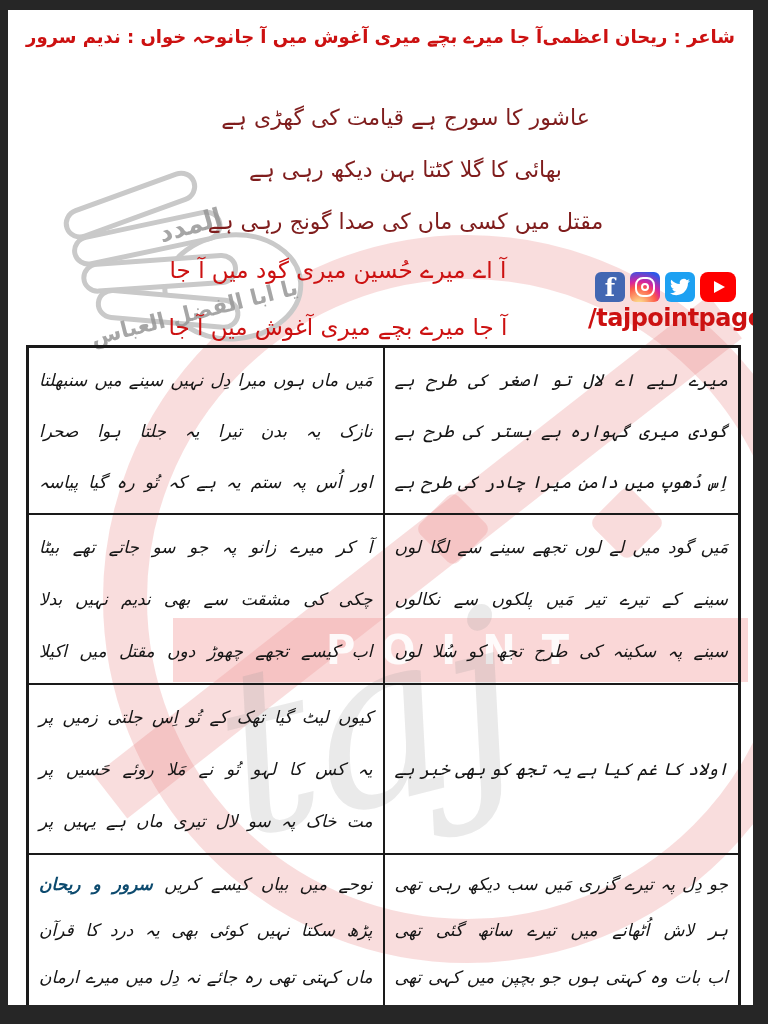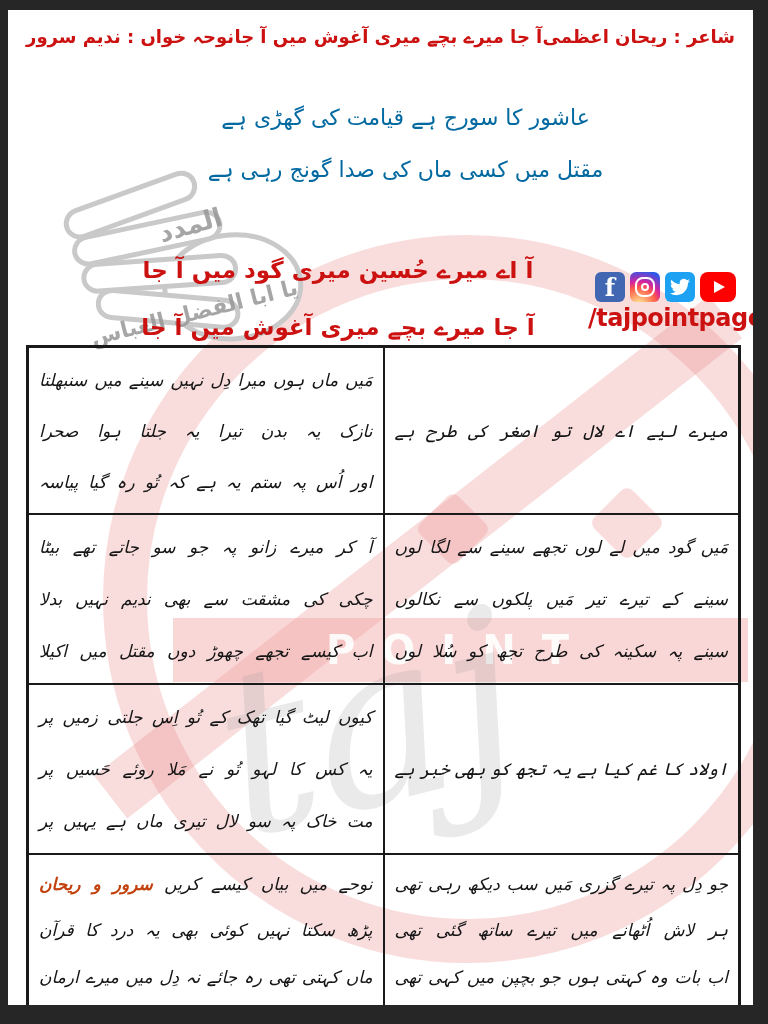--- a/index.html
+++ b/index.html
@@ -25,25 +25,25 @@
                  font-size:22px;transform:rotate(-14deg);}
   .wm-diamond{width:54px;height:54px;background:rgba(238,150,150,0.33);transform:rotate(45deg);border-radius:8px;}
 
   
   .header{position:absolute;top:16px;left:18px;right:18px;display:flex;flex-direction:row;
           justify-content:space-between;align-items:center;direction:rtl;}
   .header .seg{color:#cc1111;font-weight:bold;font-size:18px;white-space:nowrap;}
 
   
   .intro{position:absolute;top:82px;left:110px;right:60px;text-align:center;direction:rtl;}
-  .intro .iline{font-size:22px;color:#0369a1;line-height:52px;white-space:nowrap;}
+  .intro .iline{font-size:22px;color:#7f1d1d;line-height:52px;white-space:nowrap;}
 
   
   .chorus{position:absolute;top:232px;left:30px;width:600px;text-align:center;direction:rtl;}
-  .chorus .cline{font-size:23px;color:#cc1111;font-weight:bold;line-height:57px;white-space:nowrap;}
+  .chorus .cline{font-size:23px;color:#cc1111;font-weight:normal;line-height:57px;white-space:nowrap;}
 
   
   .social{position:absolute;top:262px;right:10px;width:155px;text-align:center;}
   .icons{display:flex;justify-content:center;gap:5px;}
   .icon{width:30px;height:30px;border-radius:6px;display:flex;align-items:center;justify-content:center;}
   .ic-fb{background:#4267B2;color:#fff;font-weight:bold;font-size:24px;font-family:"DejaVu Serif",serif;}
   .ic-ig{background:radial-gradient(circle at 30% 110%,#fdf497 0%,#fd5949 45%,#d6249f 60%,#285AEB 90%);position:relative;}
   .ic-ig::before{content:"";position:absolute;inset:5px;border:2px solid #fff;border-radius:8px;}
   .ic-ig::after{content:"";position:absolute;left:11px;top:11px;width:4px;height:4px;border:2px solid #fff;border-radius:50%;}
   .ic-tw{background:#1da1f2;}
@@ -53,21 +53,21 @@
   .handle{margin-top:2px;color:#cc1111;font-weight:bold;font-size:24px;letter-spacing:-0.5px;}
 
   
   .stanza-table{position:absolute;left:18px;right:12px;top:335px;height:660px;
                 display:grid;grid-template-columns:1fr 1fr;grid-template-rows:167px 170px 170px 153px;
                 direction:rtl;border:2px solid #1a1a1a;}
   .cell{border:1px solid #1a1a1a;display:flex;flex-direction:column;justify-content:space-around;
         padding:6px 10px;overflow:hidden;font-style:italic;}
   .vline{direction:rtl;font-size:17px;color:#151515;text-align:justify;text-align-last:justify;
          white-space:nowrap;}
-  .vline .red{color:#c2410c;font-weight:bold;}
+  .vline .red{color:#0c4a6e;font-weight:bold;}
 </style>
 </head>
 <body>
 
 <div class="frame">
   <div class="page">
 
     <div class="wm wm-ring"></div>
     <div class="wm wm-slash"></div>
     <svg class="wm wm-hand" viewBox="0 0 265 185">
@@ -89,20 +89,21 @@
     <div class="wm wm-taj">taj</div>
 
     <div class="header">
       <div class="seg">شاعر : ریحان اعظمی</div>
       <div class="seg">آ جا میرے بچے میری آغوش میں آ جا</div>
       <div class="seg">نوحہ خواں : ندیم سرور</div>
     </div>
 
     <div class="intro">
       <div class="iline">عاشور کا سورج ہے قیامت کی گھڑی ہے</div>
+      <div class="iline">بھائی کا گلا کٹتا بہن دیکھ رہی ہے</div>
       <div class="iline">مقتل میں کسی ماں کی صدا گونج رہی ہے</div>
     </div>
 
     <div class="chorus">
       <div class="cline">آ اے میرے حُسین میری گود میں آ جا</div>
       <div class="cline">آ جا میرے بچے میری آغوش میں آ جا</div>
     </div>
 
     <div class="social">
       <div class="icons">
@@ -115,20 +116,22 @@
         </div>
         <div class="icon ic-yt"></div>
       </div>
       <div class="handle">/tajpointpage</div>
     </div>
 
     <div class="stanza-table">
 
       <div class="cell">
         <div class="vline">میرے لیے اے لال تو اصغر کی طرح ہے</div>
+        <div class="vline">گودی میری گہوارہ ہے بستر کی طرح ہے</div>
+        <div class="vline">اِس دُھوپ میں دامن میرا چادر کی طرح ہے</div>
       </div>
       <div class="cell">
         <div class="vline">مَیں ماں ہوں میرا دِل نہیں سینے میں سنبھلتا</div>
         <div class="vline">نازک یہ بدن تیرا یہ جلتا ہوا صحرا</div>
         <div class="vline">اور اُس پہ ستم یہ ہے کہ تُو رہ گیا پیاسہ</div>
       </div>
 
       <div class="cell">
         <div class="vline">مَیں گود میں لے لوں تجھے سینے سے لگا لوں</div>
         <div class="vline">سینے کے تیرے تیر مَیں پلکوں سے نکالوں</div>

